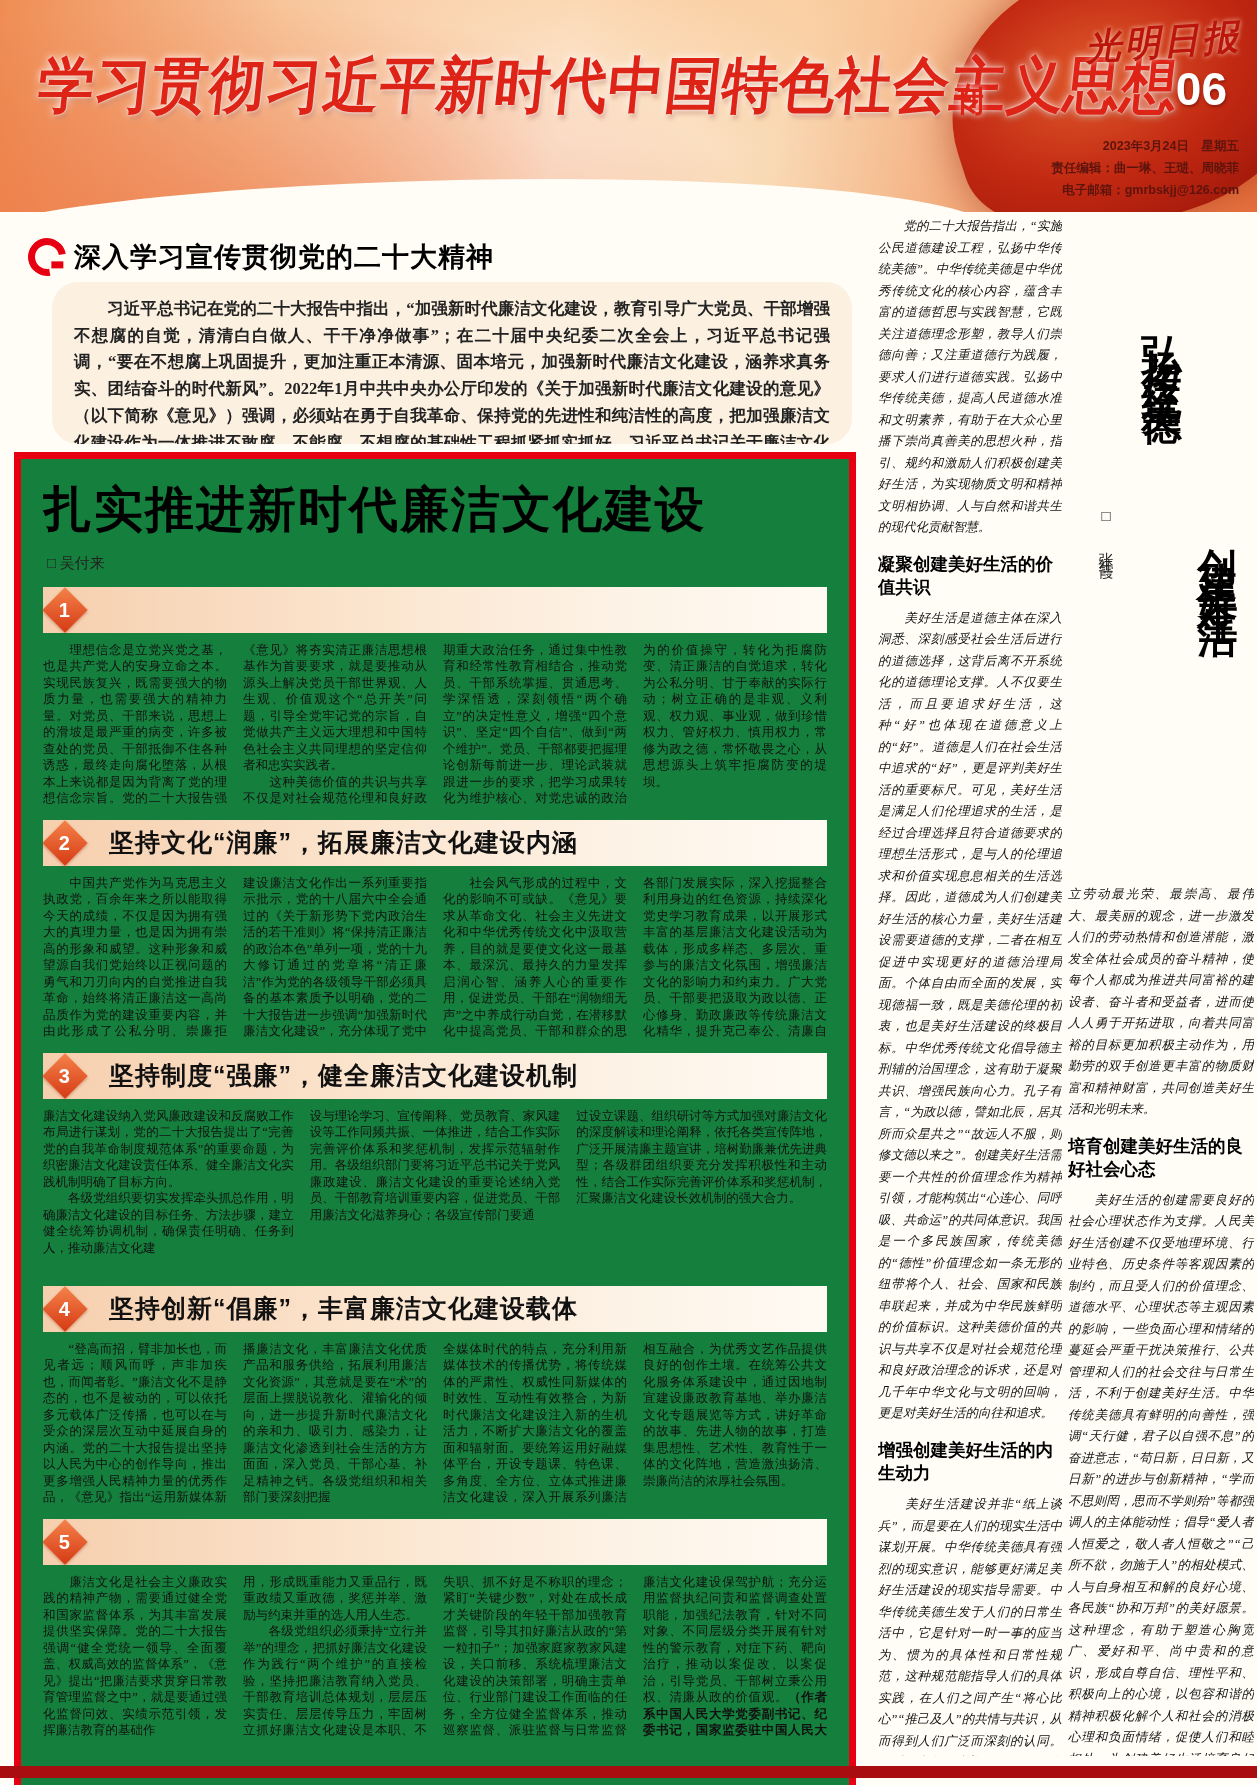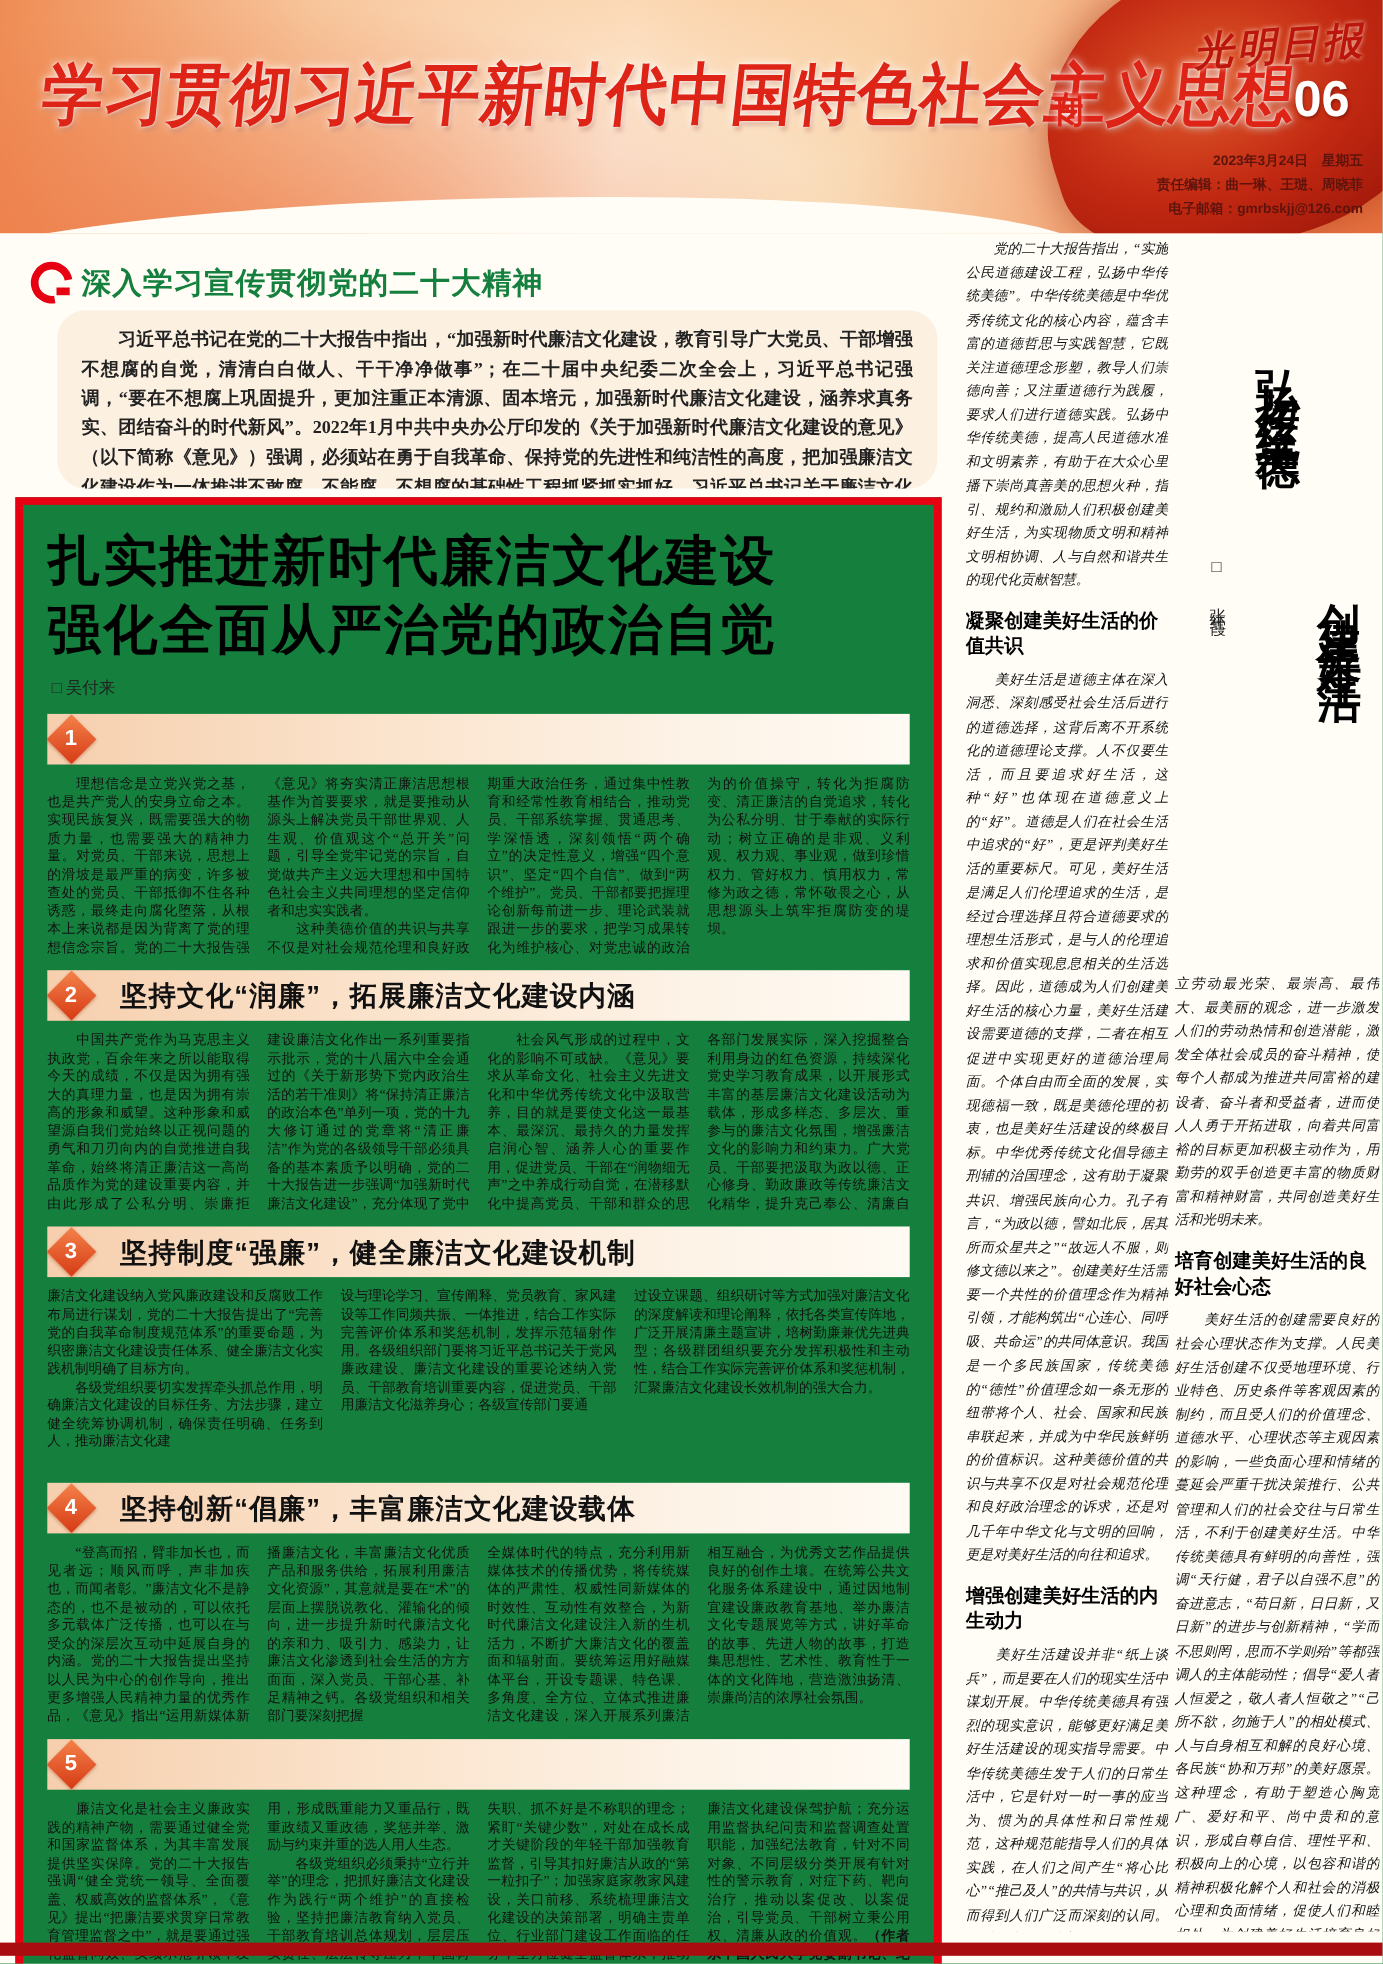--- a/index.html
+++ b/index.html
@@ -31,21 +31,21 @@
   .pagenum { position:absolute; right:30px; top:62px; font-family:"Liberation Sans", sans-serif;
     font-weight:bold; font-size:46px; color:#ffffff; text-shadow:1px 2px 3px rgba(90,10,0,.5); }
   .dateinfo { position:absolute; right:18px; top:136px; text-align:right; color:#5d140d;
     font-family:"Liberation Sans", sans-serif; font-size:12.5px; font-weight:bold; line-height:1.75; z-index:3; }
 
   
   .kicker { position:absolute; left:28px; top:238px; display:flex; align-items:center; }
   .g-logo { display:inline-block; width:38px; height:38px; border-radius:50%; border:7px solid #e60012;
     border-right-color:transparent; position:relative; margin-right:8px; transform:rotate(35deg); }
   .g-logo i { position:absolute; right:-7px; top:9px; width:12px; height:7px; background:#e60012; transform:rotate(-35deg); }
-  .kicker-label { font-family:"Liberation Sans", sans-serif; font-weight:bold; font-size:27px; color:#15803d; letter-spacing:1px; }
+  .kicker-label { font-family:"Liberation Sans", sans-serif; font-weight:bold; font-size:27px; color:#000000; letter-spacing:1px; }
 
   
   .intro-block { position:absolute; left:52px; top:282px; width:800px; height:162px; overflow:hidden;
     background:#fcf0e1; border-radius:26px; padding:14px 22px 10px;
     font-size:16.5px; line-height:1.62; text-align:justify; font-weight:bold; color:#222; }
 
   
   .main-box { position:absolute; left:14px; top:452px; width:842px; height:1414px;
     border:7px solid #e60012; background:#15803d; padding:20px 22px 10px; overflow:hidden; }
   .m-title { font-family:"Liberation Serif", serif; font-weight:bold; font-size:49px; line-height:1.28;
@@ -104,21 +104,20 @@
       <i></i>
     </span>
   <span class="kicker-label">深入学习宣传贯彻党的二十大精神</span>
 </div>
 
 <div class="intro-block">　　习近平总书记在党的二十大报告中指出，“加强新时代廉洁文化建设，教育引导广大党员、干部增强不想腐的自觉，清清白白做人、干干净净做事”；在二十届中央纪委二次全会上，习近平总书记强调，“要在不想腐上巩固提升，更加注重正本清源、固本培元，加强新时代廉洁文化建设，涵养求真务实、团结奋斗的时代新风”。2022年1月中共中央办公厅印发的《关于加强新时代廉洁文化建设的意见》（以下简称《意见》）强调，必须站在勇于自我革命、保持党的先进性和纯洁性的高度，把加强廉洁文化建设作为一体推进不敢腐、不能腐、不想腐的基础性工程抓紧抓实抓好。习近平总书记关于廉洁文化建设的重要论述和《意见》的重要要求，充分体现了我们党在勇于自我革命的实践中所形成的坚定文化自信和高度文化自觉，进一步明确了加强新时代廉洁文化建设的历史使命。各级党组织必须在深刻认识和理解习近平总书记关于“保持反腐败政治定力”重要指示精神的基础上，统筹谋划加强新时代廉洁文化建设的方法路径，积极构建廉洁文化建设矩阵，为推动全面从严治党向纵深发展提供强有力的内在支撑。</div>
 
 <div class="main-box">
   <div class="m-title">
     <div>扎实推进新时代廉洁文化建设</div>
-    <div>强化全面从严治党的政治自觉</div>
   </div>
   <div class="m-author">□ 吴付来</div>
 
   <div class="sec">
     <div class="sec-bar">
       <span class="sec-diamond">
           <b>1</b>
         </span>
     </div>
     <div class="sec-cols">

